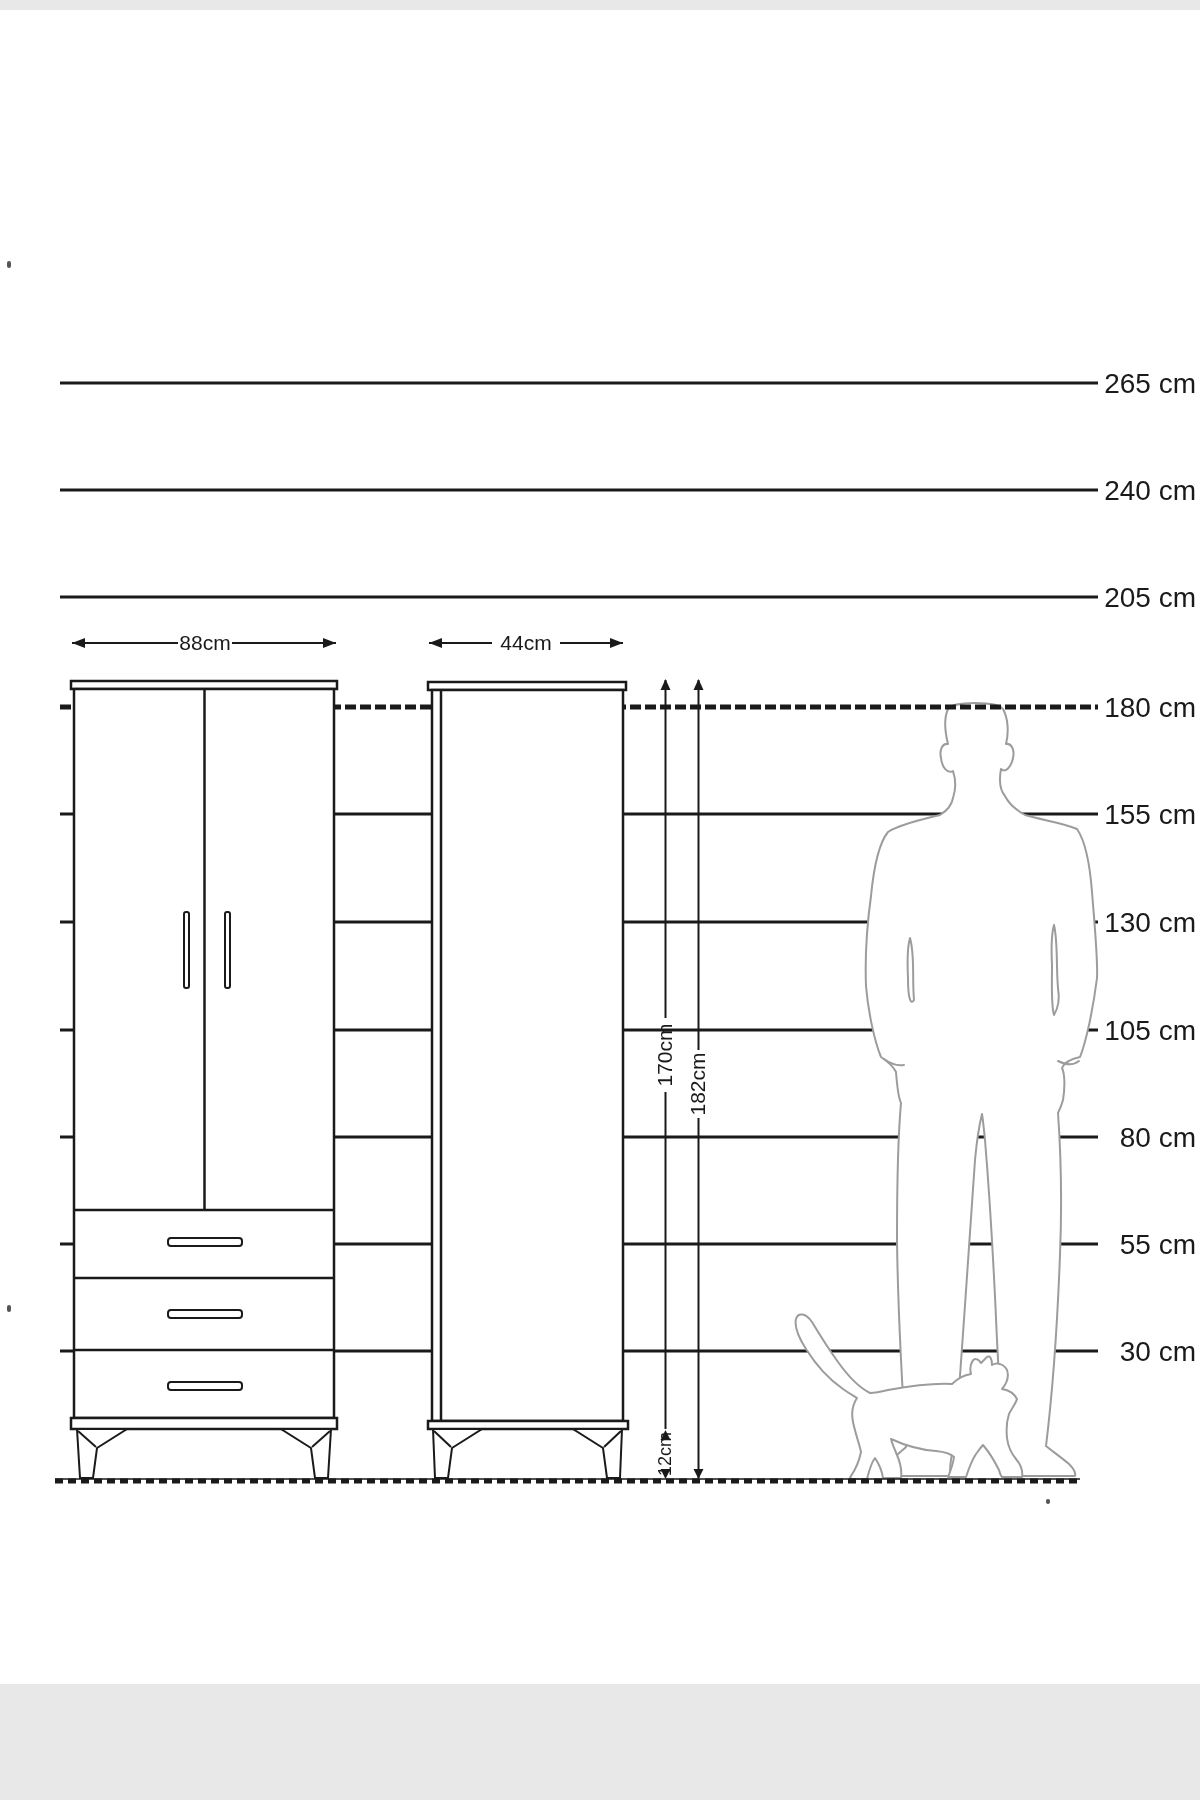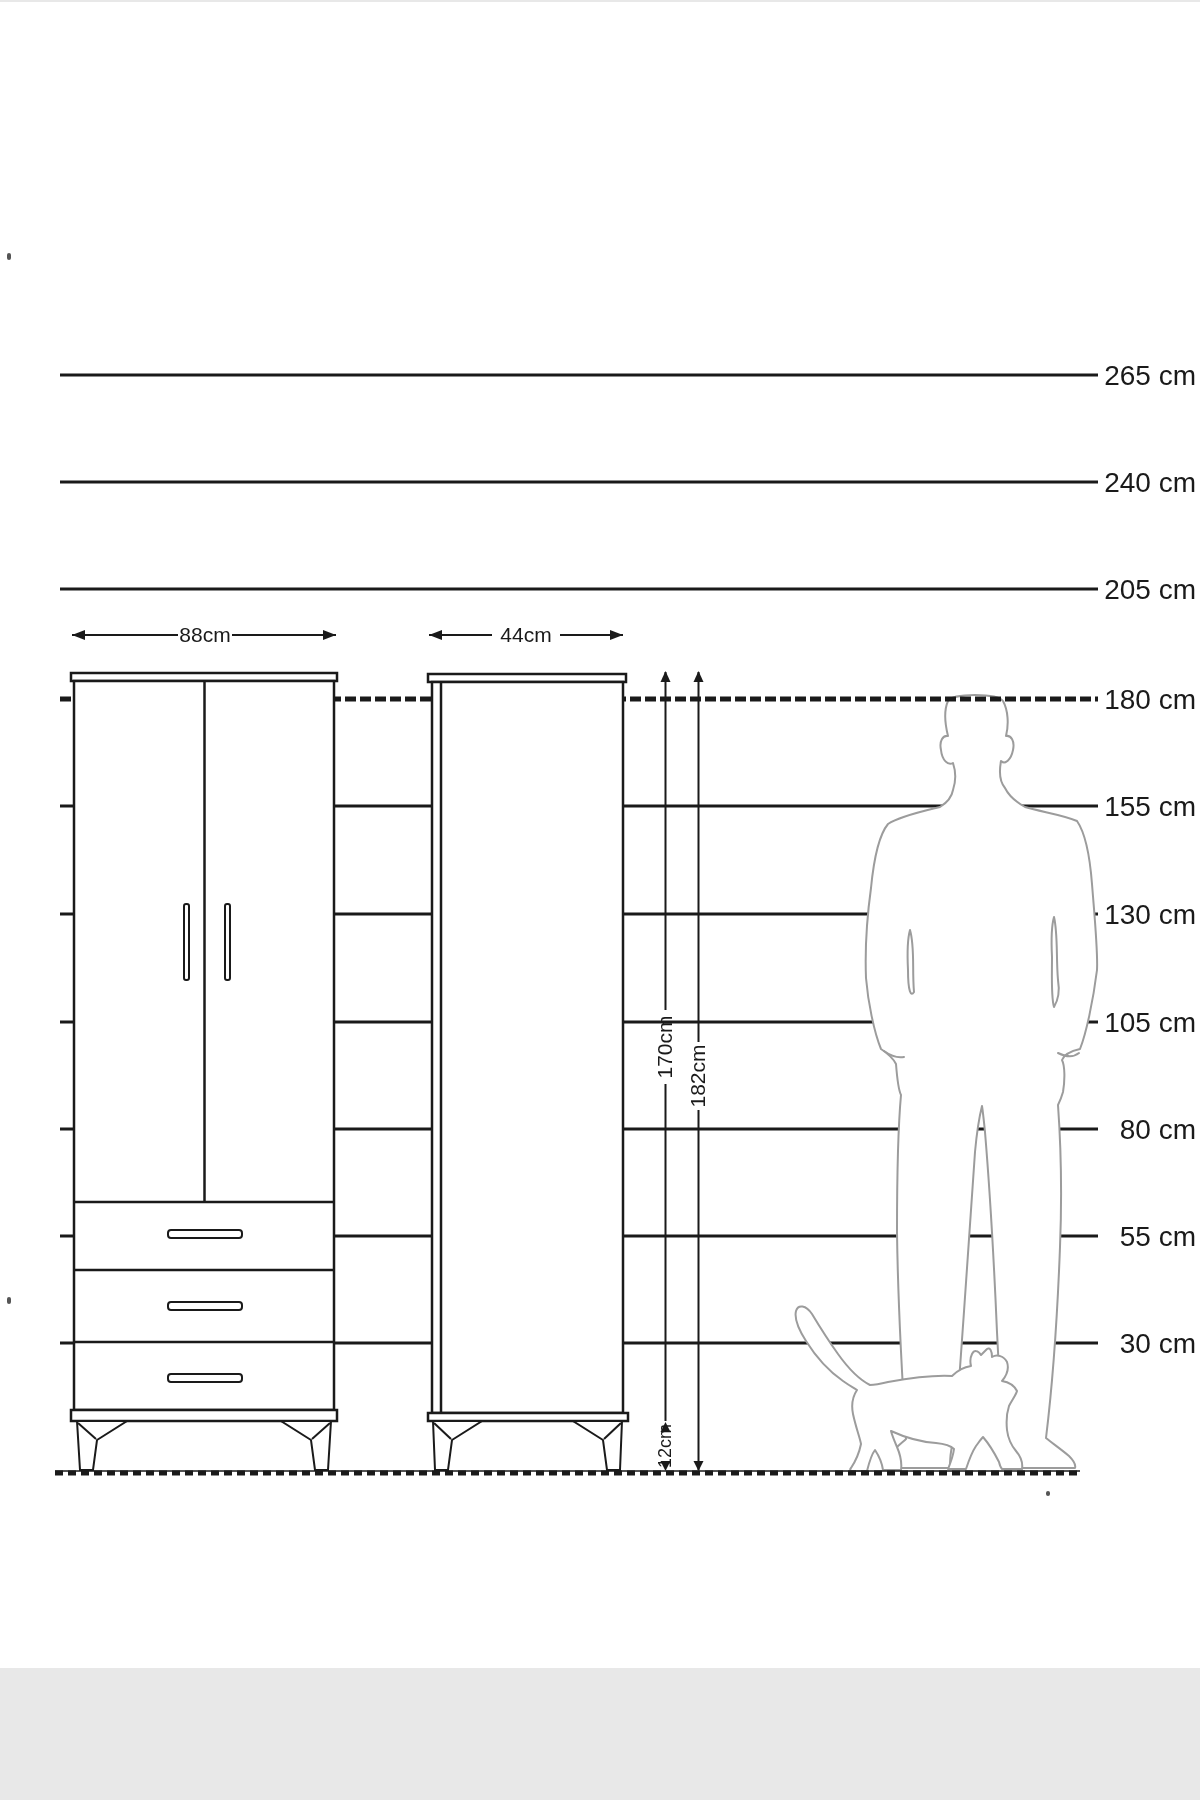--- a/index.html
+++ b/index.html
@@ -1,17 +1,17 @@
 <!DOCTYPE html>
 <html><head>
 <meta charset="utf-8">
 <style>
   html,body{margin:0;padding:0;background:#e8e8e8;}
   .canvas{
-    position:relative;width:1200px;height:1664px;margin:2px auto;
+    position:relative;width:1200px;height:1664px;margin:10px auto;
     background:#ffffff;font-family:"Liberation Sans", sans-serif;
   }
   svg{display:block;}
   text{font-family:"Liberation Sans", sans-serif;}
   .h-label{font-size:28px;}
   .dim-label{font-size:21px;}
   .dim-label-small{font-size:18px;}
 </style>
 </head>
 <body>

